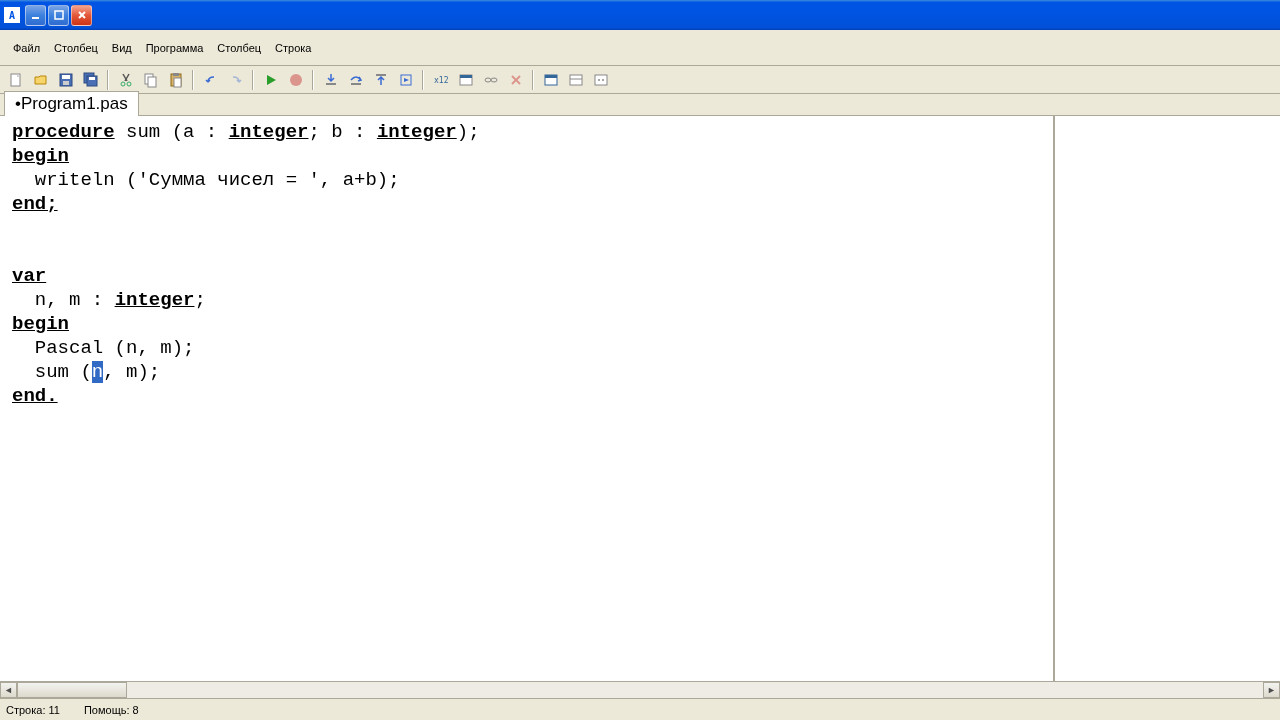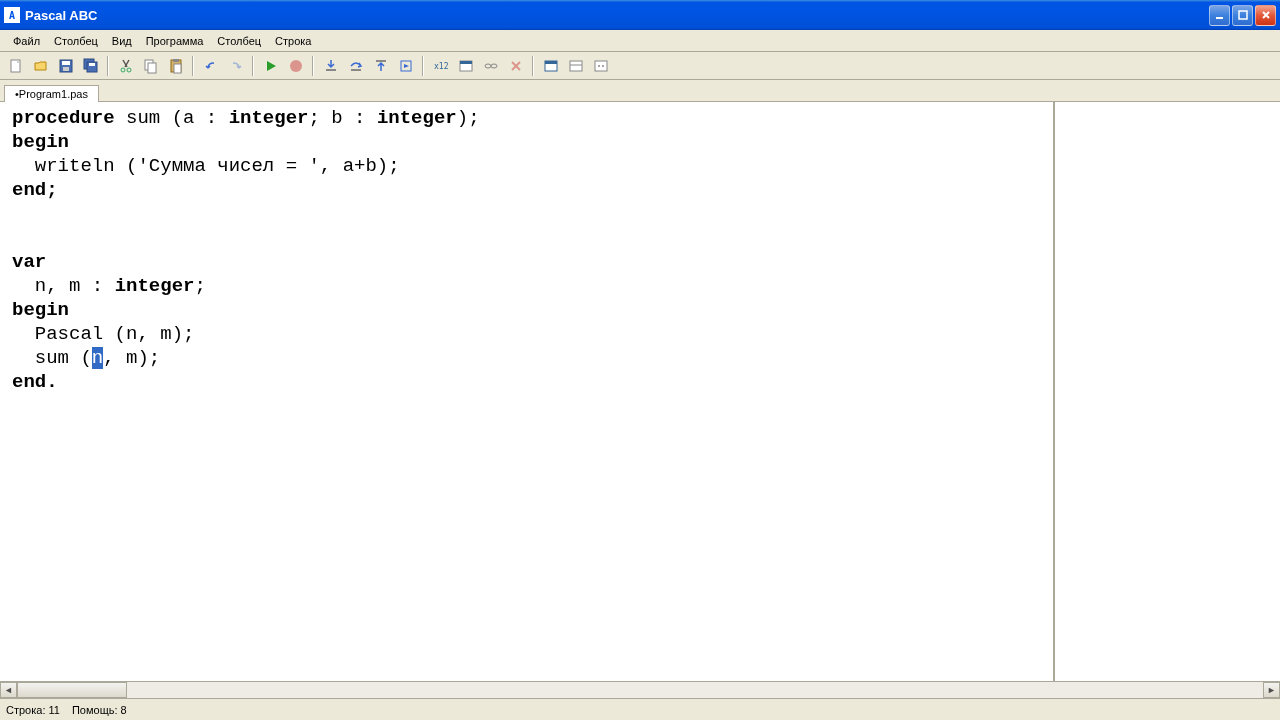--- a/index.html
+++ b/index.html
@@ -50,21 +50,21 @@
   color: white;
   border: 1px solid #ffffff77;
 }
 .min-btn, .max-btn {
   background: linear-gradient(to bottom, #7ba4e4 0%, #3c81dd 50%, #2f6cd0 100%);
 }
 .close-btn {
   background: linear-gradient(to bottom, #f4a28c 0%, #e35839 50%, #ce3315 100%);
 }
 .menubar {
-  height: 22px;
+  height: 36px;
   background: #ece9d8;
   display: flex;
   align-items: center;
   padding: 0 6px;
   border-bottom: 1px solid #aca899;
 }
 .menubar .menu-item { padding: 2px 7px; cursor: default; }
 .toolbar {
   height: 28px;
   background: #ece9d8;
@@ -96,21 +96,21 @@
   display: flex;
   align-items: flex-end;
   padding: 0 4px;
   border-bottom: 1px solid #aca899;
 }
 .tab {
   background: #fff;
   border: 1px solid #aca899;
   border-bottom: none;
   padding: 2px 10px;
-  font-size: 11px;
+  font-size: 17px;
   position: relative;
   top: 1px;
 }
 .main {
   flex: 1;
   display: flex;
   flex-direction: column;
   background: #fff;
   position: relative;
 }
@@ -125,21 +125,21 @@
   font-size: 19px;
   line-height: 24px;
   padding: 4px 12px;
   white-space: pre;
   overflow: hidden;
   border-right: 2px solid #aca899;
   width: 1055px;
   flex: none;
 }
 .right-panel { flex: 1; background: #fff; }
-.kw { font-weight: bold; color: #000; }
+.kw { font-weight: bold; color: #000; text-decoration: underline; }
 .str { color: #000; text-align: center; }
 .sel { background: #316ac5; color: #fff; }
 .hscroll {
   height: 17px;
   background: #ece9d8;
   display: flex;
   align-items: stretch;
   border-top: 1px solid #aca899;
 }
 .sc-btn {
@@ -167,30 +167,29 @@
   border: 1px solid #aca899;
 }
 .statusbar {
   height: 22px;
   background: #ece9d8;
   border-top: 1px solid #aca899;
   display: flex;
   align-items: center;
   padding: 0 6px;
   font-size: 11px;
-  gap: 12px;
+  gap: 24px;
 }
 svg { display: block; }
 </style>
 </head>
 <body>
 
 <div class="titlebar">
   <span class="app-icon">A</span>
-  <span class="title">Pascal ABC</span>
   <div class="win-controls">
     <div class="win-btn min-btn">
         <svg width="10" height="10">
           <rect x="1" y="7" width="7" height="2" fill="white"></rect>
         </svg>
       </div>
     <div class="win-btn max-btn">
         <svg width="10" height="10">
           <rect x="1" y="1" width="8" height="8" fill="none" stroke="white" stroke-width="1.5"></rect>
         </svg>

